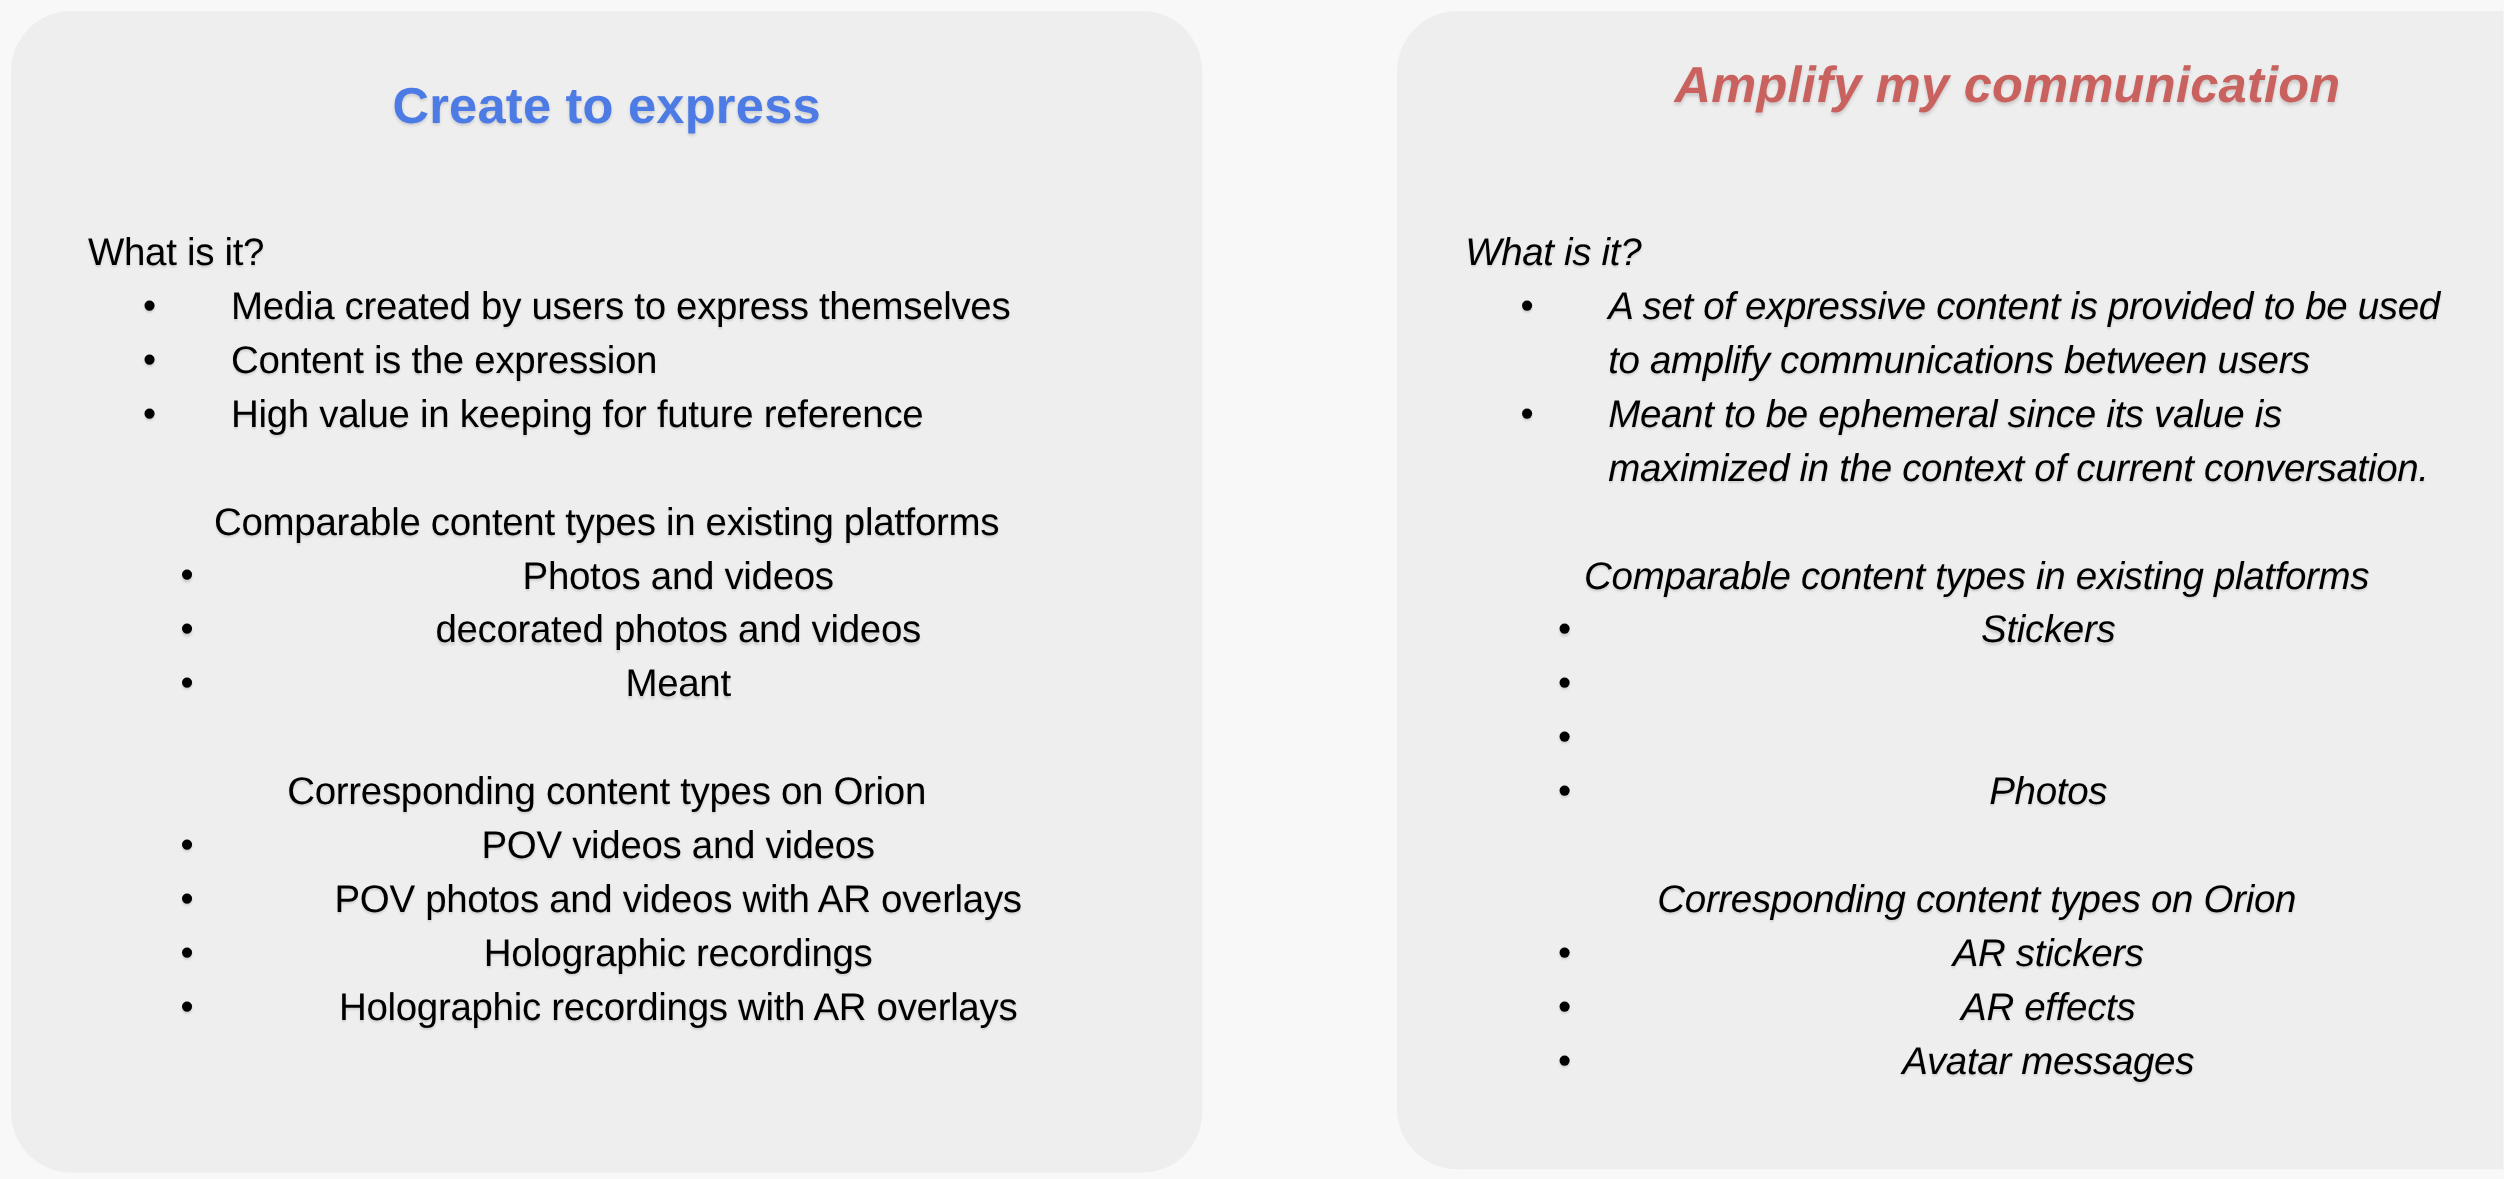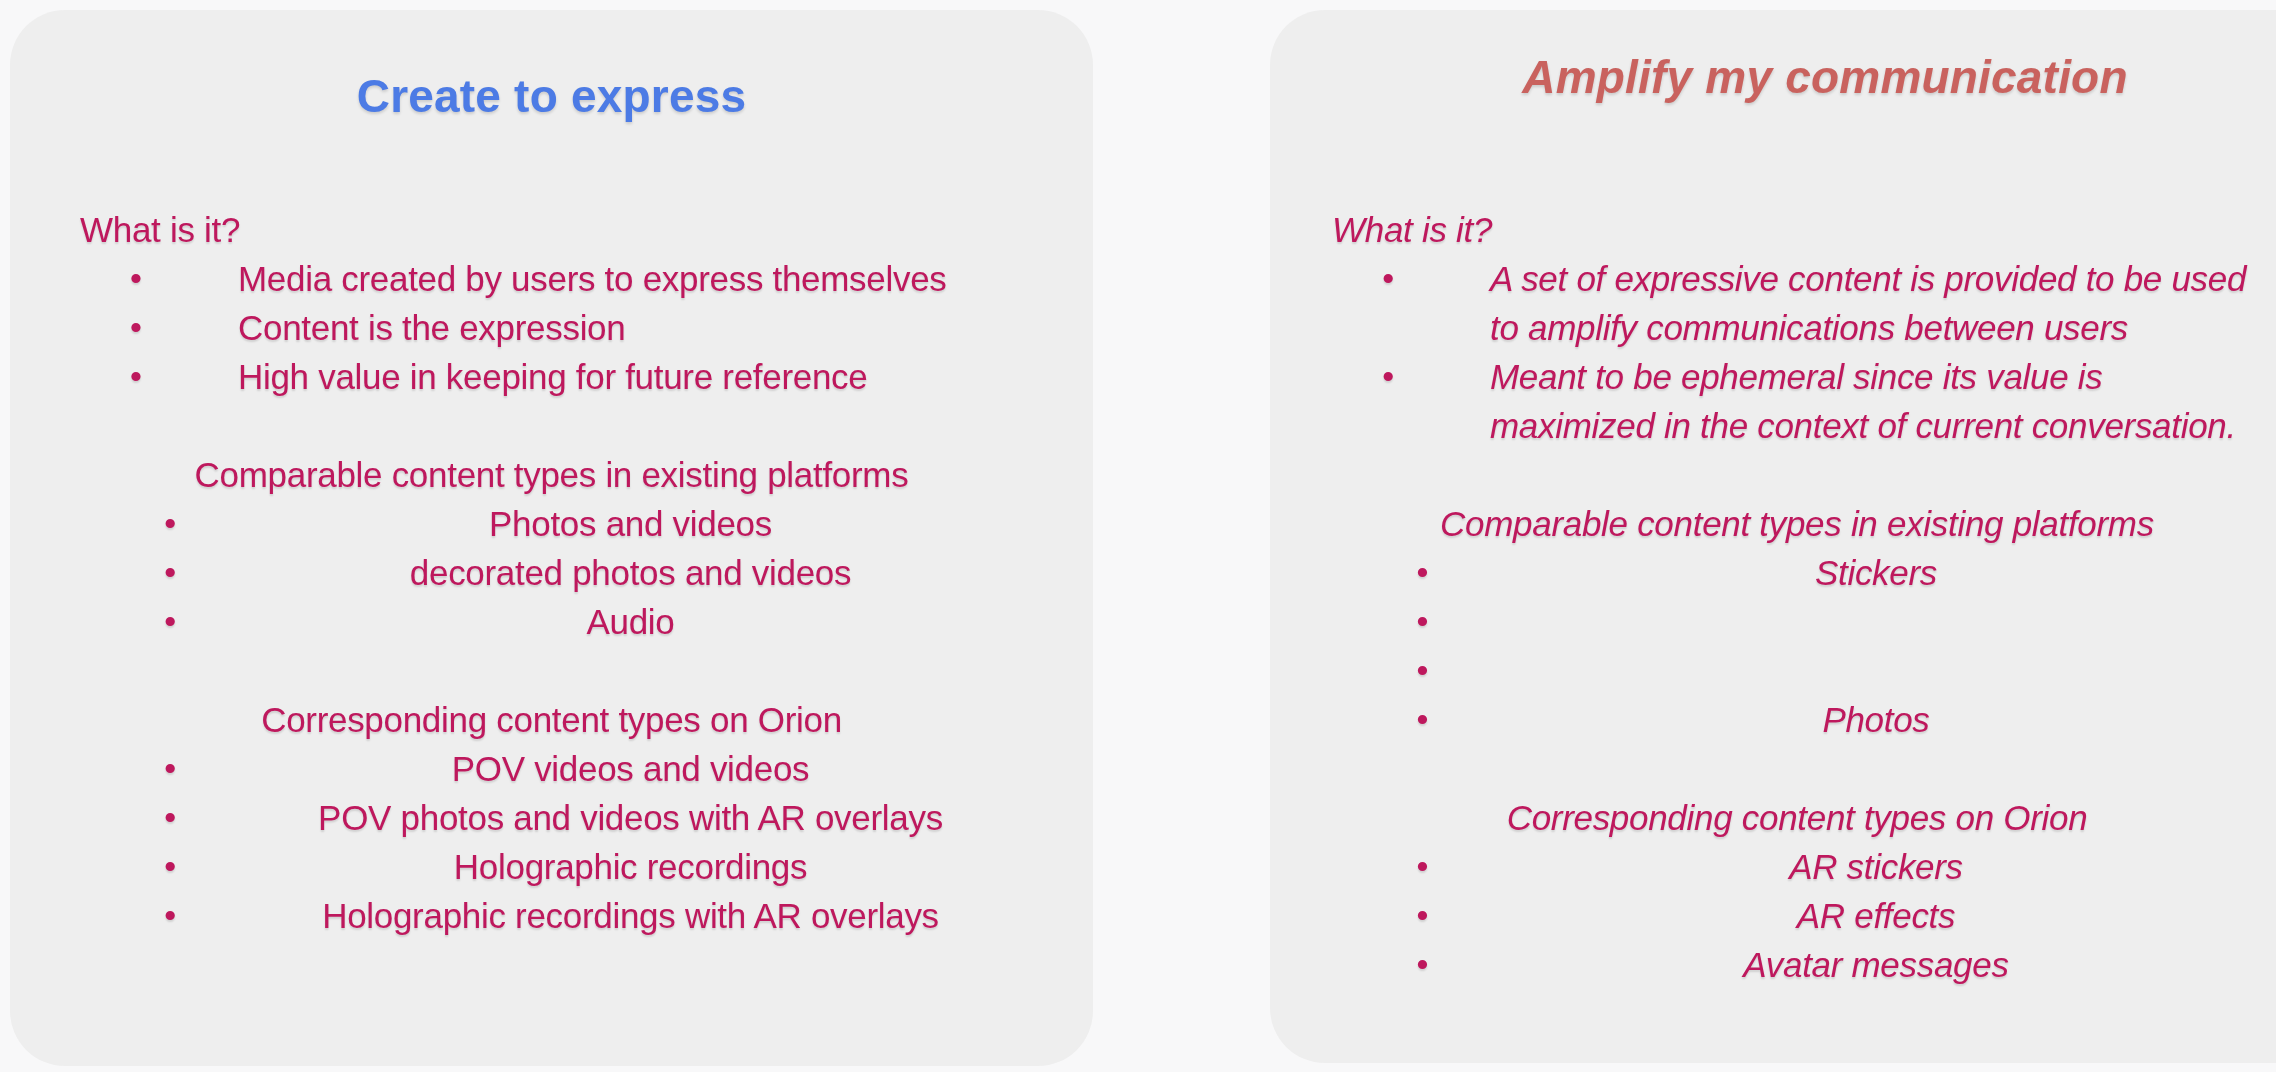--- a/index.html
+++ b/index.html
@@ -43,21 +43,21 @@
     font-weight: 700;
     line-height: 60px;
     letter-spacing: 0.2px;
     text-shadow: 0 2px 3px rgba(0,0,0,0.15);
   }
   .card--left .card-title { margin-top: 56px; }
   .card--right .card-title { margin-top: 37px; position: relative; left: 28px; }
   .card--left .sections { margin-top: 79px; }
   .card--right .sections { margin-top: 98px; }
   .sections {
-    color: #be185d;
+    color: #000000;
     font-size: 35px;
     letter-spacing: -0.3px;
     line-height: 49px;
     text-shadow: 0 2px 2px rgba(0,0,0,0.13);
   }
   .section + .section { margin-top: 49px; text-align: center; }
   .section-heading {
     margin: 0;
     font-size: 35px;
     font-weight: 400;
@@ -76,21 +76,20 @@
     flex: 0 0 130px;
     box-sizing: border-box;
     padding-left: 50px;
     font-size: 34px;
     line-height: 49px;
   }
   .bullet-text {
     flex: 1 1 auto;
     white-space: pre-line;
     line-height: 49px;
-    margin-left: 28px;
   }
 </style>
 </head>
 <body>
 
 <div class="page">
 
   <section class="card card--left" style="background: rgb(238, 238, 238);">
     <h2 class="card-title" style="color: rgb(76, 123, 229);">Create to express</h2>
     <div class="sections">
@@ -117,21 +116,21 @@
             <li class="bullet-item">
               <span class="dot">•</span>
               <span class="bullet-text">Photos and videos</span>
             </li>
             <li class="bullet-item">
               <span class="dot">•</span>
               <span class="bullet-text">decorated photos and videos</span>
             </li>
             <li class="bullet-item">
               <span class="dot">•</span>
-              <span class="bullet-text">Audio</span>
+              <span class="bullet-text">Meant</span>
             </li>
           </ul>
         </div>
         <div class="section">
           <p class="section-heading">Corresponding content types on Orion</p>
           <ul class="bullet-list">
             <li class="bullet-item">
               <span class="dot">•</span>
               <span class="bullet-text">POV videos and videos</span>
             </li>

